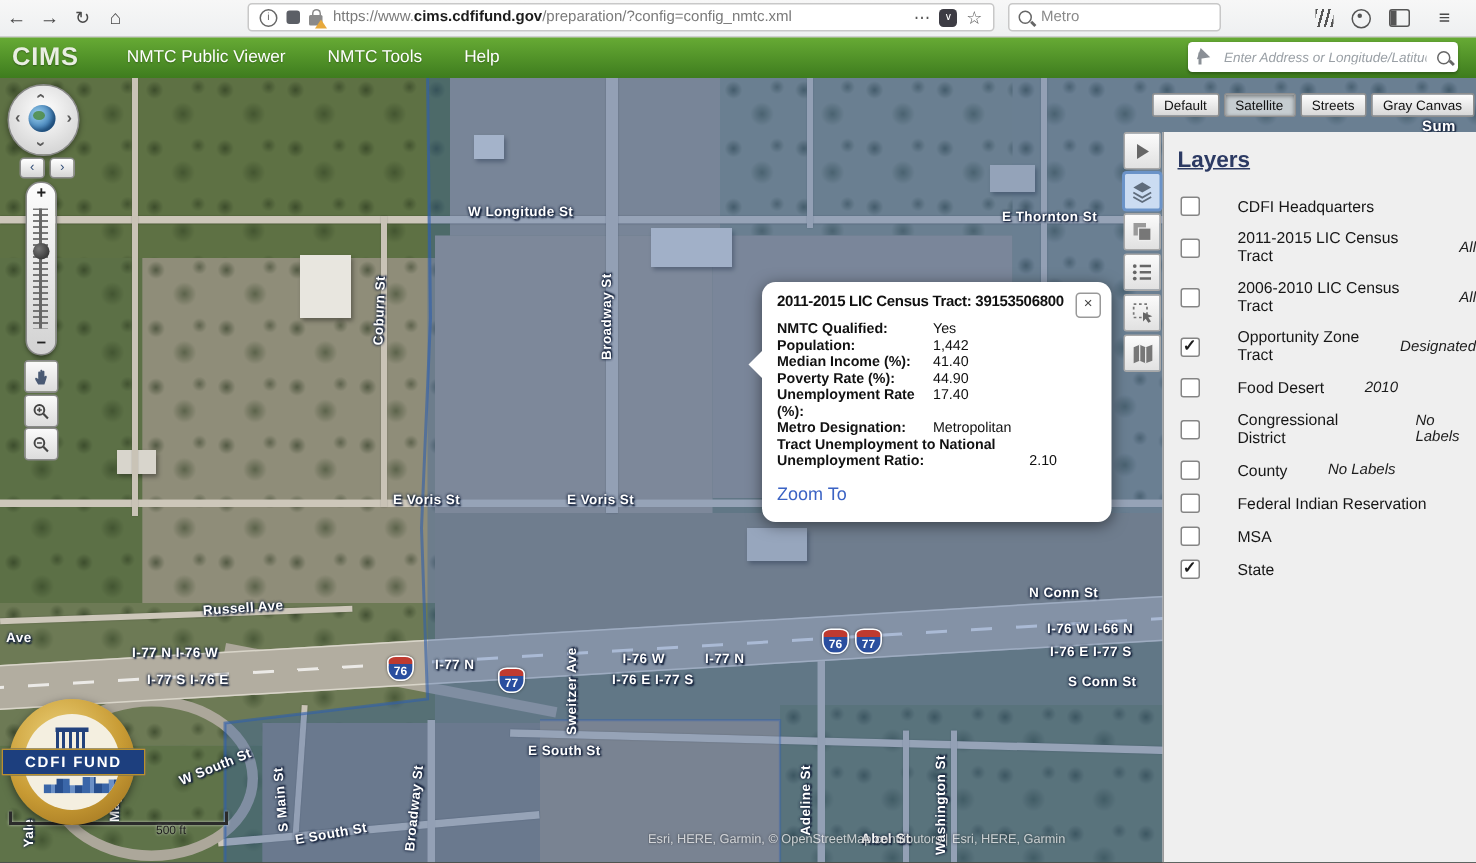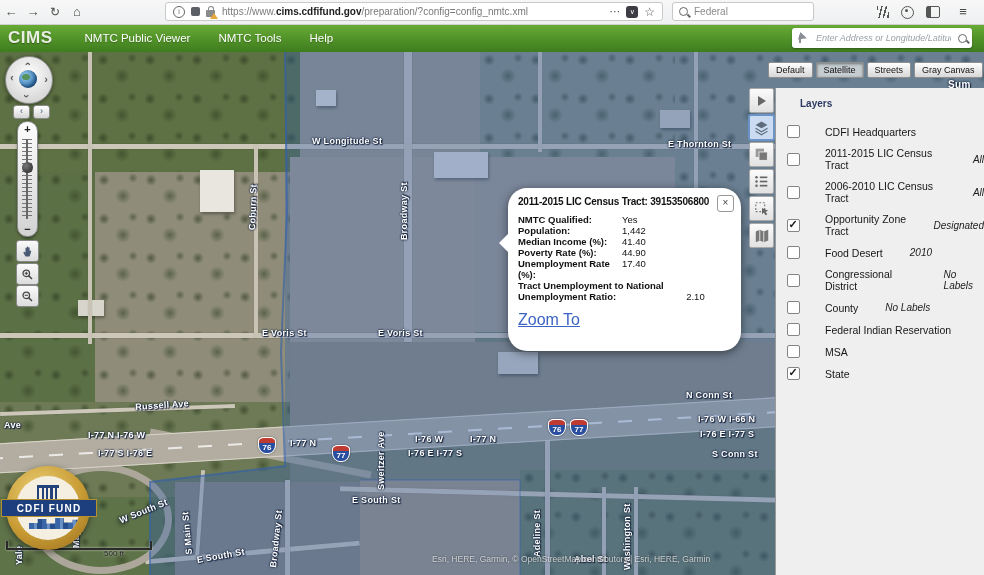--- a/index.html
+++ b/index.html
@@ -78,32 +78,32 @@
   .map-label{position:absolute;font-size:9px;font-weight:bold;color:#fff;white-space:nowrap;
     text-shadow:0 0 2px #16233d,0 0 2px #16233d,1px 1px 1px #16233d;transform-origin:0 0;letter-spacing:.3px;}
   .map-label.big{font-size:10px;}
   .shield{position:absolute;width:16px;height:15px;border:1px solid #fff;
     border-radius:6px 6px 8px 8px/4px 4px 9px 9px;
     background:linear-gradient(#bf3a30 0 31%,#2a4e9f 31% 100%);
     box-shadow:0 0 2px rgba(0,0,0,.5);display:flex;align-items:flex-end;justify-content:center;}
   .shield span{color:#fff;font-size:8px;font-weight:bold;line-height:11px;}
 
   
-  .popup{position:absolute;left:508px;top:136px;width:233px;background:#fff;border-radius:19px;
-    box-shadow:0 2px 10px rgba(0,0,0,.5);padding:8px 10px 22px;box-sizing:border-box;z-index:30;}
+  .popup{position:absolute;left:508px;top:136px;width:233px;background:#fff;border-radius:9px;
+    box-shadow:0 2px 10px rgba(0,0,0,.5);padding:8px 10px 10px;box-sizing:border-box;z-index:30;}
   .popup::before{content:"";position:absolute;left:-9px;top:46px;width:0;height:0;
     border:9px solid transparent;border-right:9px solid #fff;border-left:0;}
   .popup-title{font-size:10px;font-weight:bold;color:#111;white-space:nowrap;letter-spacing:-.2px;margin:0 14px 7px 0;}
   .close-btn{position:absolute;right:7px;top:7px;width:15px;height:15px;background:#fff;border:1px solid #999;
     border-radius:3px;font-size:10px;line-height:13px;text-align:center;color:#444;cursor:pointer;}
   .info-row{display:flex;font-size:9.5px;line-height:11px;color:#111;}
   .info-row .lbl{font-weight:bold;flex:0 0 104px;}
   .info-row.wrap{display:block;}
   .info-row.wrap .val{margin-left:70px;}
-  .zoom-link{display:inline-block;margin-top:9px;font-size:16px;color:#3b63c4;text-decoration:underline;cursor:pointer;}
+  .zoom-link{display:inline-block;margin-top:9px;font-size:12px;color:#3b63c4;cursor:pointer;}
 
   
   .rose{position:absolute;left:5px;top:4px;width:46px;height:46px;border-radius:50%;
     background:radial-gradient(circle at 50% 38%,#ffffff,#c9c9c9);border:1px solid #8a8a8a;
     box-shadow:0 1px 4px rgba(0,0,0,.45);z-index:20;}
   .globe{position:absolute;left:13px;top:13px;width:18px;height:18px;border-radius:50%;
     background:radial-gradient(circle at 35% 35%,#9fd3ee,#2e6fae 70%);box-shadow:inset -2px -2px 3px rgba(0,0,0,.3);}
   .globe::after{content:"";position:absolute;left:3px;top:4px;width:8px;height:6px;border-radius:50%;background:#4d8b43;opacity:.85;}
   .chev{position:absolute;color:#5a5a5a;font-size:11px;font-weight:bold;line-height:10px;}
   .pn{position:absolute;left:13px;top:53px;display:flex;gap:3px;z-index:20;}
@@ -154,21 +154,21 @@
   
   .toolbar{position:absolute;left:749px;top:88px;width:27px;z-index:45;}
   .tool-btn{width:25px;height:25px;margin-bottom:2px;background:linear-gradient(#fbfbfb,#e1e1e1);
     border:1px solid #a8a8a8;border-radius:2px;display:flex;align-items:center;justify-content:center;cursor:pointer;box-sizing:border-box;}
   .tool-btn.active{background:#cbdcf2;border-color:#6b93c8;box-shadow:0 0 0 1px #6b93c8;}
   .tri-right{width:0;height:0;border-top:5px solid transparent;border-bottom:5px solid transparent;border-left:8px solid #666;}
 
   
   .panel{position:absolute;left:775px;top:88px;width:209px;height:487px;background:#efefef;
     border-left:1px solid #9a9a9a;box-sizing:border-box;z-index:44;}
-  .panel-title{font-size:10px;font-weight:bold;color:#2c3a63;padding:10px 0 2px 24px;}
+  .panel-title{font-size:15px;font-weight:bold;color:#2c3a63;padding:10px 0 2px 9px;text-decoration:underline;}
   .layer-list{padding:14px 0 0 11px;}
   .layer-row{display:flex;align-items:center;gap:25px;margin-bottom:9px;cursor:pointer;}
   .cb{width:11px;height:11px;background:#fff;border:1px solid #858585;border-radius:2px;position:relative;flex:0 0 11px;box-sizing:content-box;}
   .cb.checked::after{content:"✓";position:absolute;left:0.5px;top:-2px;font-size:11px;font-weight:bold;color:#1c1c1c;}
   .l-label{font-size:10.5px;color:#161616;}
   .l-note{font-size:10px;font-style:italic;color:#1c1c1c;margin-left:2px;}
 </style>
 </head>
 <body>
 
@@ -183,21 +183,21 @@
       <span class="uicon info-ic">i</span>
       <span class="uicon ext-ic"></span>
       <span class="uicon lock-ic"></span>
       <span class="url-text"><span>https://www.</span><b>cims.cdfifund.gov</b><span>/preparation/?config=config_nmtc.xml</span></span>
       <span class="uicon dots">⋯</span>
       <span class="uicon pocket-ic">∨</span>
       <span class="uicon star-ic">☆</span>
     </div>
     <div class="search-field">
       <span class="mag"></span>
-      <span class="search-ph">Federal</span>
+      <span class="search-ph">Metro</span>
     </div>
     <div class="right-icos">
       <span class="lib-ic"></span>
       <span class="acct-ic"></span>
       <span class="sb-ic"></span>
       <span class="nav-ico">≡</span>
     </div>
   </div>
 
   <div class="app-nav">
@@ -326,20 +326,24 @@
             <span class="val">41.40</span>
           </div>
           <div class="info-row">
             <span class="lbl">Poverty Rate (%):</span>
             <span class="val">44.90</span>
           </div>
           <div class="info-row">
             <span class="lbl">Unemployment Rate (%):</span>
             <span class="val">17.40</span>
           </div>
+          <div class="info-row">
+            <span class="lbl">Metro Designation:</span>
+            <span class="val">Metropolitan</span>
+          </div>
           <div class="info-row wrap"><span class="lbl">Tract Unemployment to National Unemployment Ratio:</span><span class="val">2.10</span></div>
         </div>
       <a class="zoom-link">Zoom To</a>
     </div>
 
     <div class="rose">
       <div class="globe"></div>
       <span class="chev" style="left:19px;top:2px;transform:rotate(-90deg);">›</span>
       <span class="chev" style="right:4px;top:17px;">›</span>
       <span class="chev" style="left:19px;bottom:2px;transform:rotate(90deg);">›</span>

